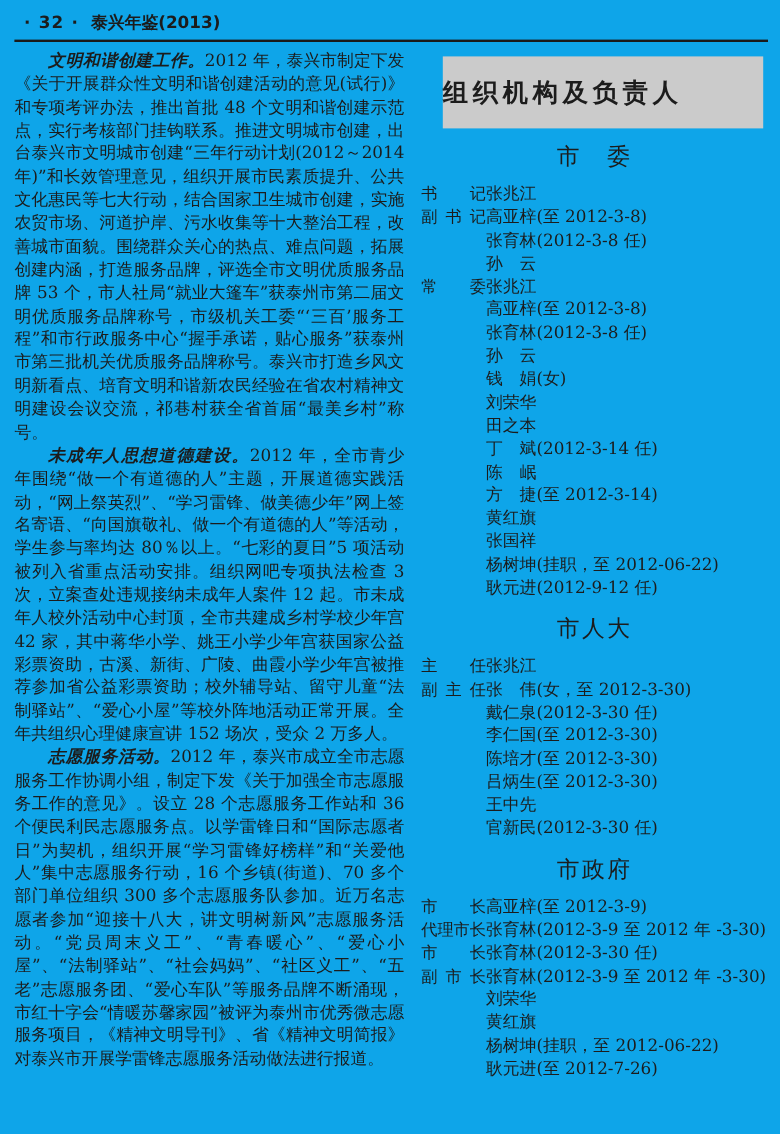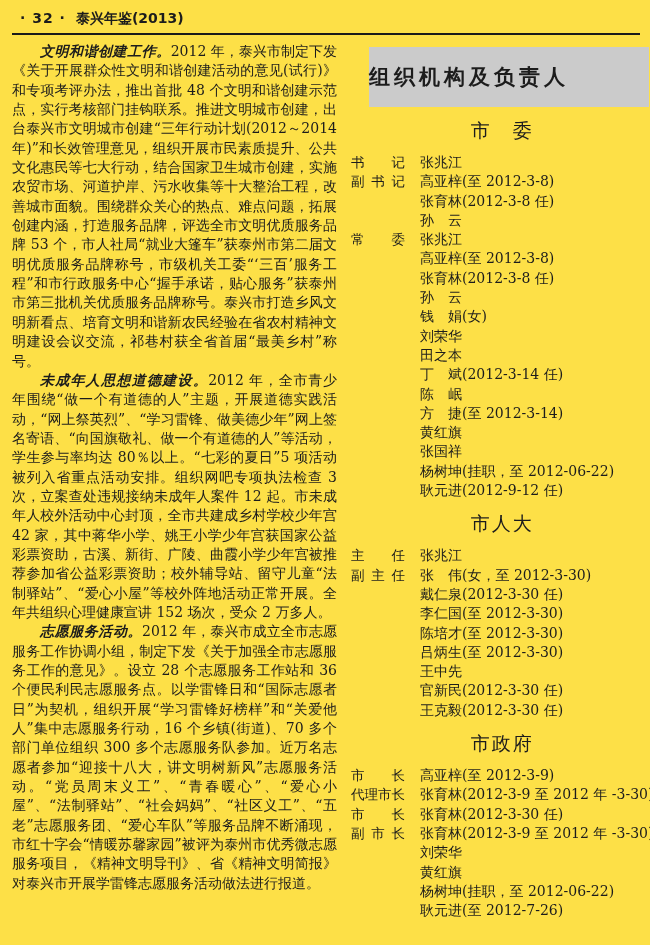--- a/index.html
+++ b/index.html
@@ -1,17 +1,17 @@
 <!DOCTYPE html>
 <html><head>
 <meta charset="utf-8">
 <style>
   html,body{margin:0;padding:0;background:#e9e9e9;}
   body{width:650px;height:945px;font-family:"DejaVu Serif","Liberation Serif",serif;color:#1c1c1c;}
-  .page{position:relative;width:650px;height:945px;background:#fde047;overflow:hidden;box-sizing:border-box;padding:8px 10px 0 12px;}
+  .page{position:relative;width:650px;height:945px;background:#0ea5e9;overflow:hidden;box-sizing:border-box;padding:8px 10px 0 12px;}
 
   
   .hdr{display:flex;align-items:baseline;gap:10px;padding:2px 0 5px 8px;border-bottom:2px solid #1a1a1a;
        font-family:"DejaVu Sans","Liberation Sans",sans-serif;font-weight:bold;font-size:14px;}
   .hdr .pno{letter-spacing:1px;}
 
   
   .cols{display:flex;margin-top:7px;}
   .lcol{width:325px;flex:0 0 325px;}
   .rcol{flex:1;padding-left:14px;box-sizing:border-box;}
@@ -21,21 +21,21 @@
   .para.indent{text-indent:2em;}
   .lead{font-style:italic;font-weight:700;letter-spacing:.5px;}
 
   
   .titlebox{margin:5px 4px 0 18px;background:#cbcbcb;height:60px;display:flex;align-items:center;justify-content:flex-start;}
   .titlebox .t{font-family:"DejaVu Sans","Liberation Sans",sans-serif;font-weight:bold;font-size:21px;letter-spacing:4px;}
   .sec-title{margin:11px 0 9px 0;text-align:center;font-size:19px;font-weight:500;letter-spacing:2px;}
   .org-row{display:flex;line-height:19.3px;font-size:14px;white-space:nowrap;}
   .row-label{flex:0 0 54px;display:inline-block;width:54px;font-size:13.5px;
              text-align:justify;text-align-last:justify;-moz-text-align-last:justify;}
-  .row-name{margin-left:15px;}
+  .row-name{margin-left:0;}
 </style>
 </head>
 <body>
 
 <div class="page">
 
   <div class="hdr">
     <span class="pno">· 32 ·</span>
     <span class="btitle">泰兴年鉴(2013)</span>
   </div>
@@ -159,21 +159,20 @@
           <div class="org-row">
             <span class="row-label"></span>
             <span class="row-name">王中先</span>
           </div>
           <div class="org-row">
             <span class="row-label"></span>
             <span class="row-name">官新民(2012-3-30 任)</span>
           </div>
           <div class="org-row">
             <span class="row-label"></span>
-            <span class="row-name">王克毅(2012-3-30 任)</span>
           </div>
           <h3 class="sec-title">市政府</h3>
           <div class="org-row">
             <span class="row-label">市长</span>
             <span class="row-name">高亚梓(至 2012-3-9)</span>
           </div>
           <div class="org-row">
             <span class="row-label">代理市长</span>
             <span class="row-name">张育林(2012-3-9 至 2012 年 -3-30)</span>
           </div>

